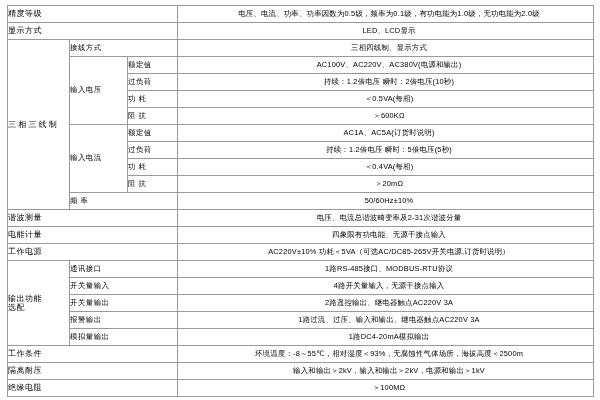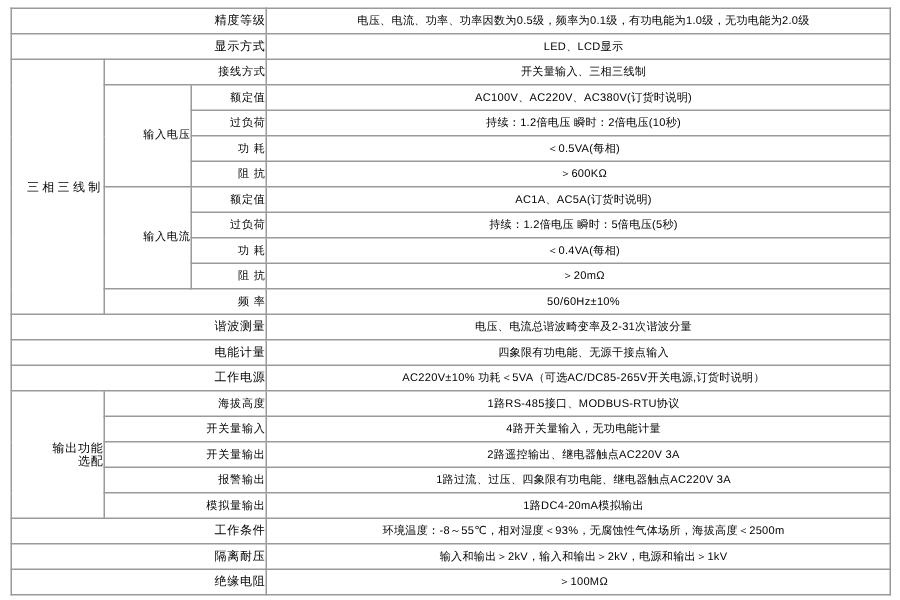--- a/index.html
+++ b/index.html
@@ -23,21 +23,21 @@
     line-height: 1.15;
   }
   #spec-table td {
     border: 1px solid #9a9a9a;
     padding: 0;
     vertical-align: middle;
     height: 17px;
     box-sizing: border-box;
   }
   .c-label {
-    text-align: right;
+    text-align: left;
     letter-spacing: 0.5px;
   }
   .c-value {
     text-align: center;
     padding-left: 7px !important;
     letter-spacing: 0.2px;
   }
   .spread {
     
     letter-spacing: 2.2px;
@@ -65,27 +65,27 @@
     </tr>
 
     <tr>
       <td class="c-label big" colspan="3">显示方式</td>
       <td class="c-value">LED、LCD显示</td>
     </tr>
 
     <tr>
       <td class="c-label big spread" rowspan="10">三相三线制</td>
       <td class="c-label" colspan="2">接线方式</td>
-      <td class="c-value">开关量输入、三相三线制</td>
+      <td class="c-value">三相四线制、显示方式</td>
     </tr>
 
     <tr>
       <td class="c-label" rowspan="4">输入电压</td>
       <td class="c-label">额定值</td>
-      <td class="c-value">AC100V、AC220V、AC380V(订货时说明)</td>
+      <td class="c-value">AC100V、AC220V、AC380V(电源和输出)</td>
     </tr>
     <tr>
       <td class="c-label">过负荷</td>
       <td class="c-value">持续：1.2倍电压    瞬时：2倍电压(10秒)</td>
     </tr>
     <tr>
       <td class="c-label">功  耗</td>
       <td class="c-value">＜0.5VA(每相)</td>
     </tr>
     <tr>
@@ -129,34 +129,34 @@
     <tr>
       <td class="c-label big" colspan="3">工作电源</td>
       <td class="c-value">AC220V±10%  功耗＜5VA（可选AC/DC85-265V开关电源,订货时说明）</td>
     </tr>
 
     <tr>
       <td class="c-label big" rowspan="5">
         <div>输出功能</div>
         <div>选配</div>
       </td>
-      <td class="c-label" colspan="2">海拔高度</td>
+      <td class="c-label" colspan="2">通讯接口</td>
       <td class="c-value">1路RS-485接口、MODBUS-RTU协议</td>
     </tr>
     <tr>
       <td class="c-label" colspan="2">开关量输入</td>
-      <td class="c-value">4路开关量输入，无功电能计量</td>
+      <td class="c-value">4路开关量输入，无源干接点输入</td>
     </tr>
     <tr>
       <td class="c-label" colspan="2">开关量输出</td>
       <td class="c-value">2路遥控输出、继电器触点AC220V 3A</td>
     </tr>
     <tr>
       <td class="c-label" colspan="2">报警输出</td>
-      <td class="c-value">1路过流、过压、四象限有功电能、继电器触点AC220V 3A</td>
+      <td class="c-value">1路过流、过压、输入和输出、继电器触点AC220V 3A</td>
     </tr>
     <tr>
       <td class="c-label" colspan="2">模拟量输出</td>
       <td class="c-value">1路DC4-20mA模拟输出</td>
     </tr>
 
     <tr>
       <td class="c-label big" colspan="3">工作条件</td>
       <td class="c-value">环境温度：-8～55℃，相对湿度＜93%，无腐蚀性气体场所，海拔高度＜2500m</td>
     </tr>

